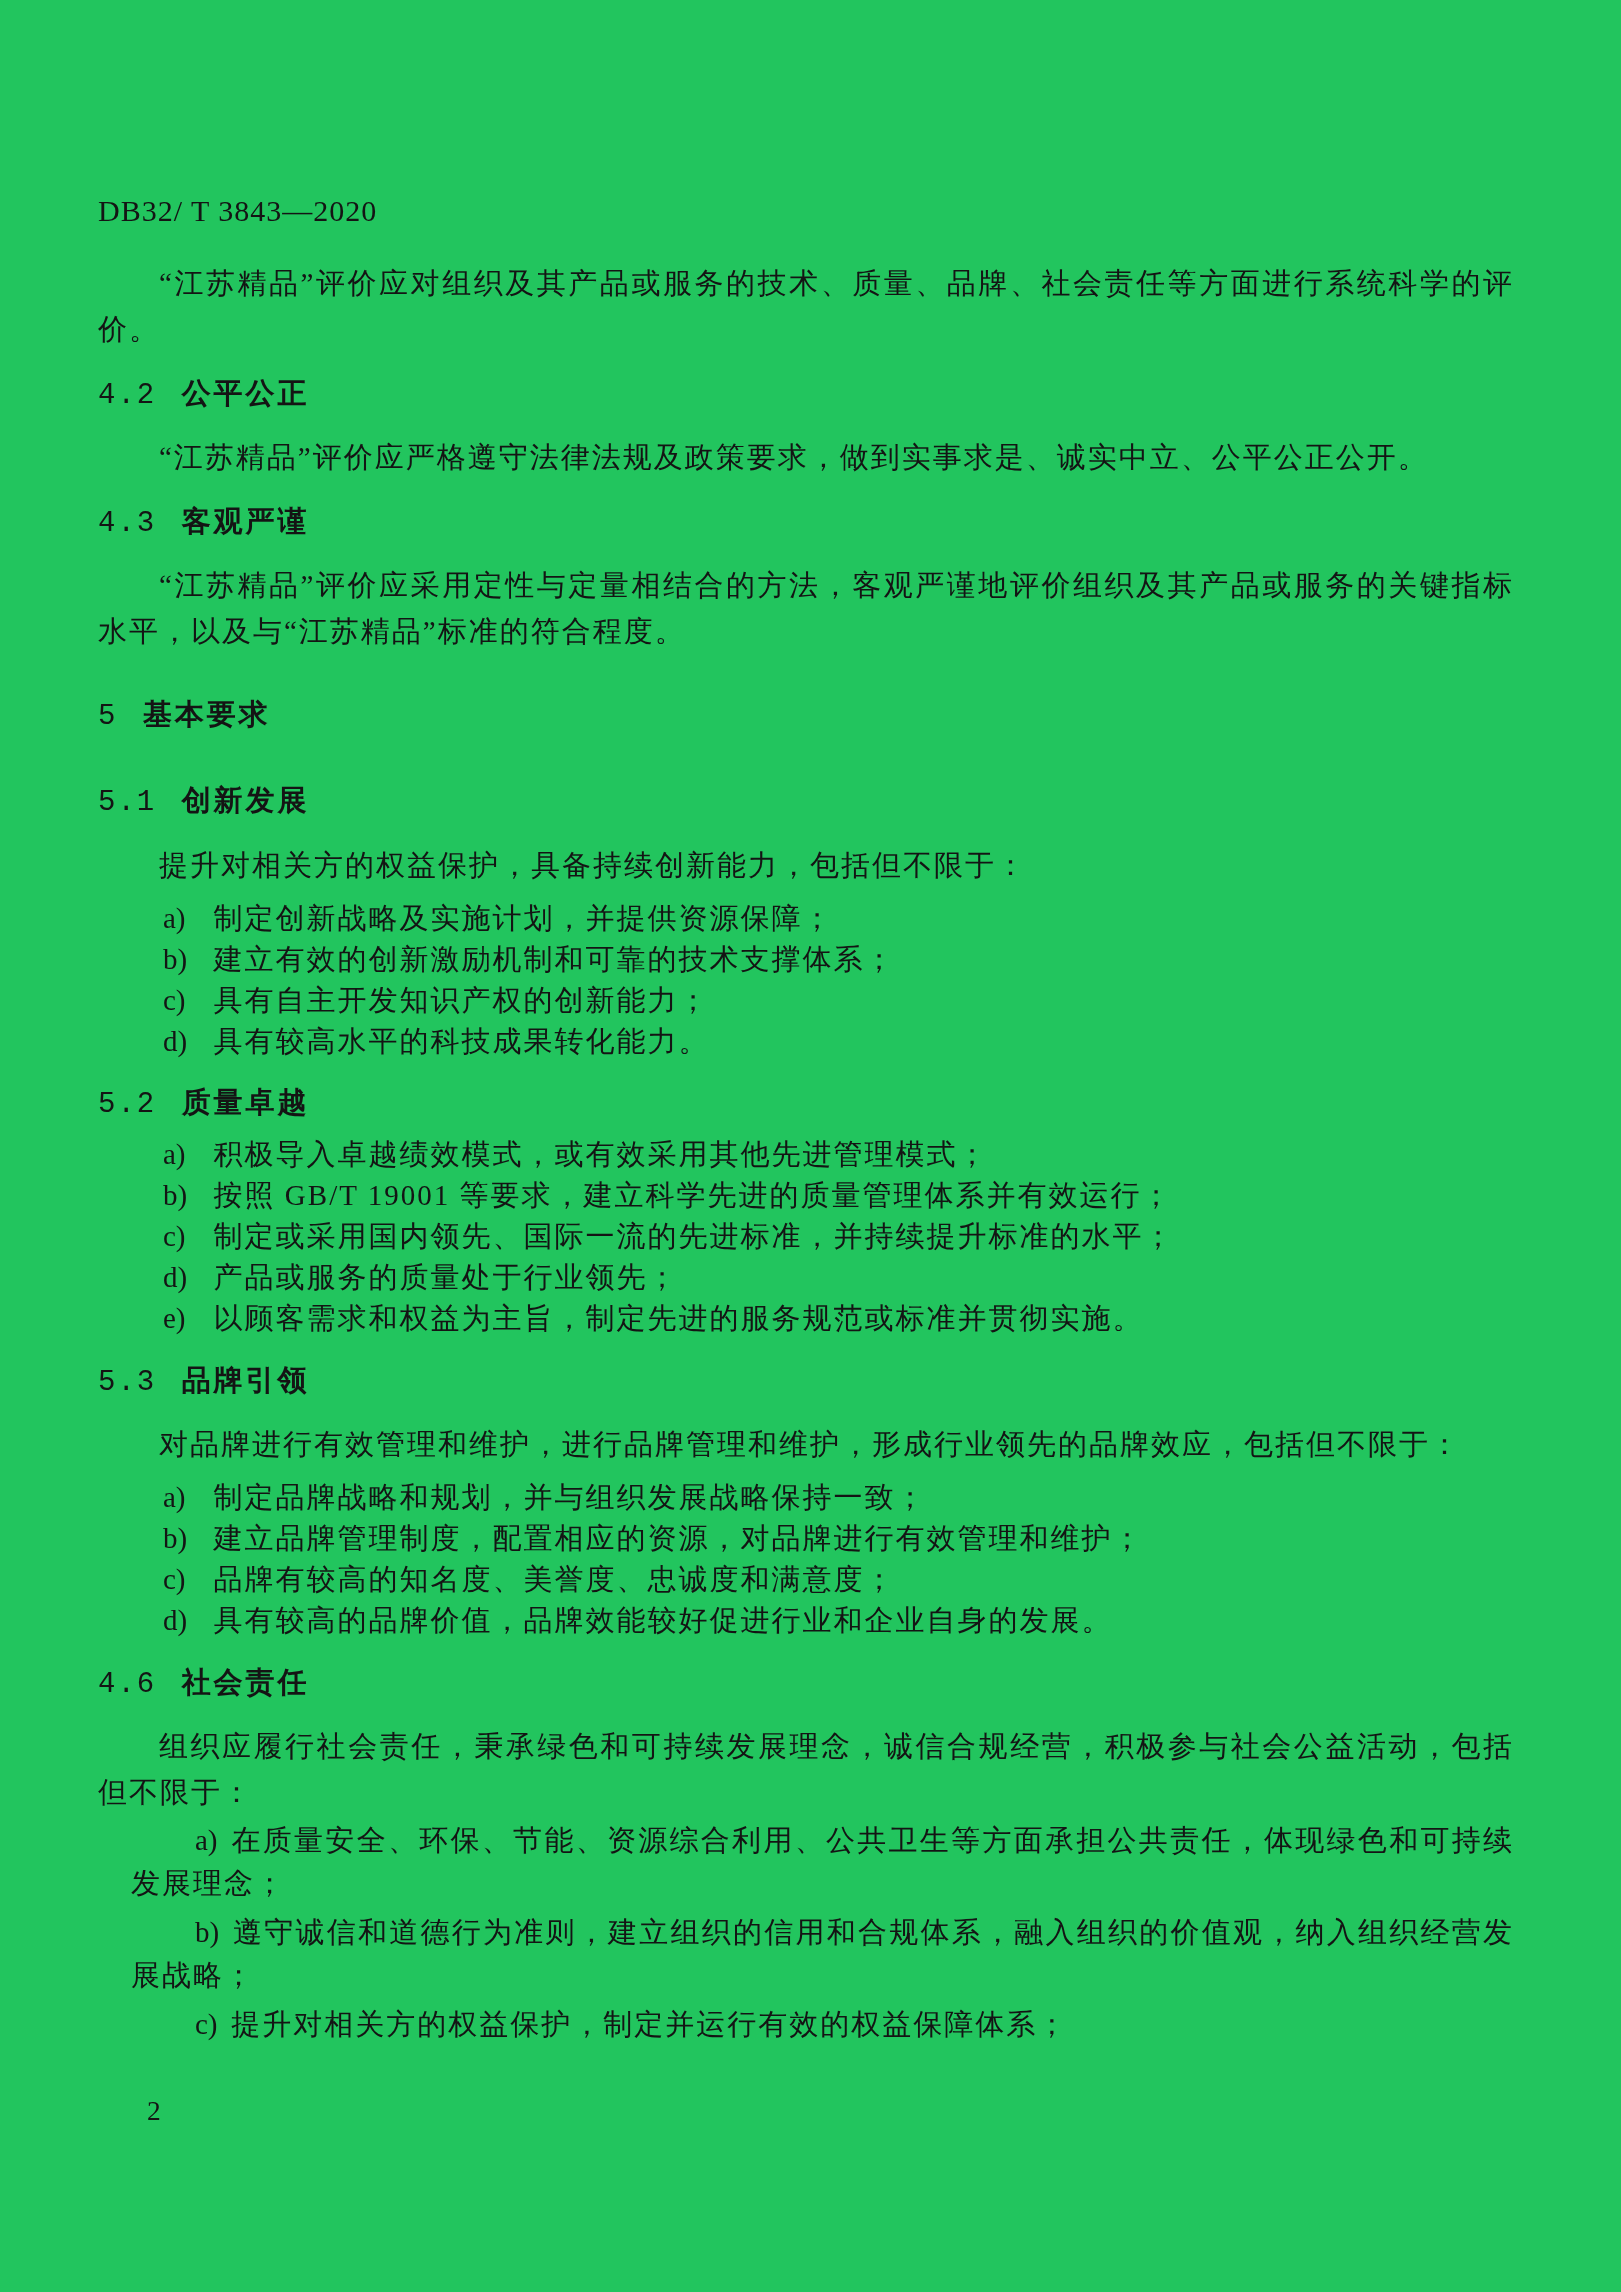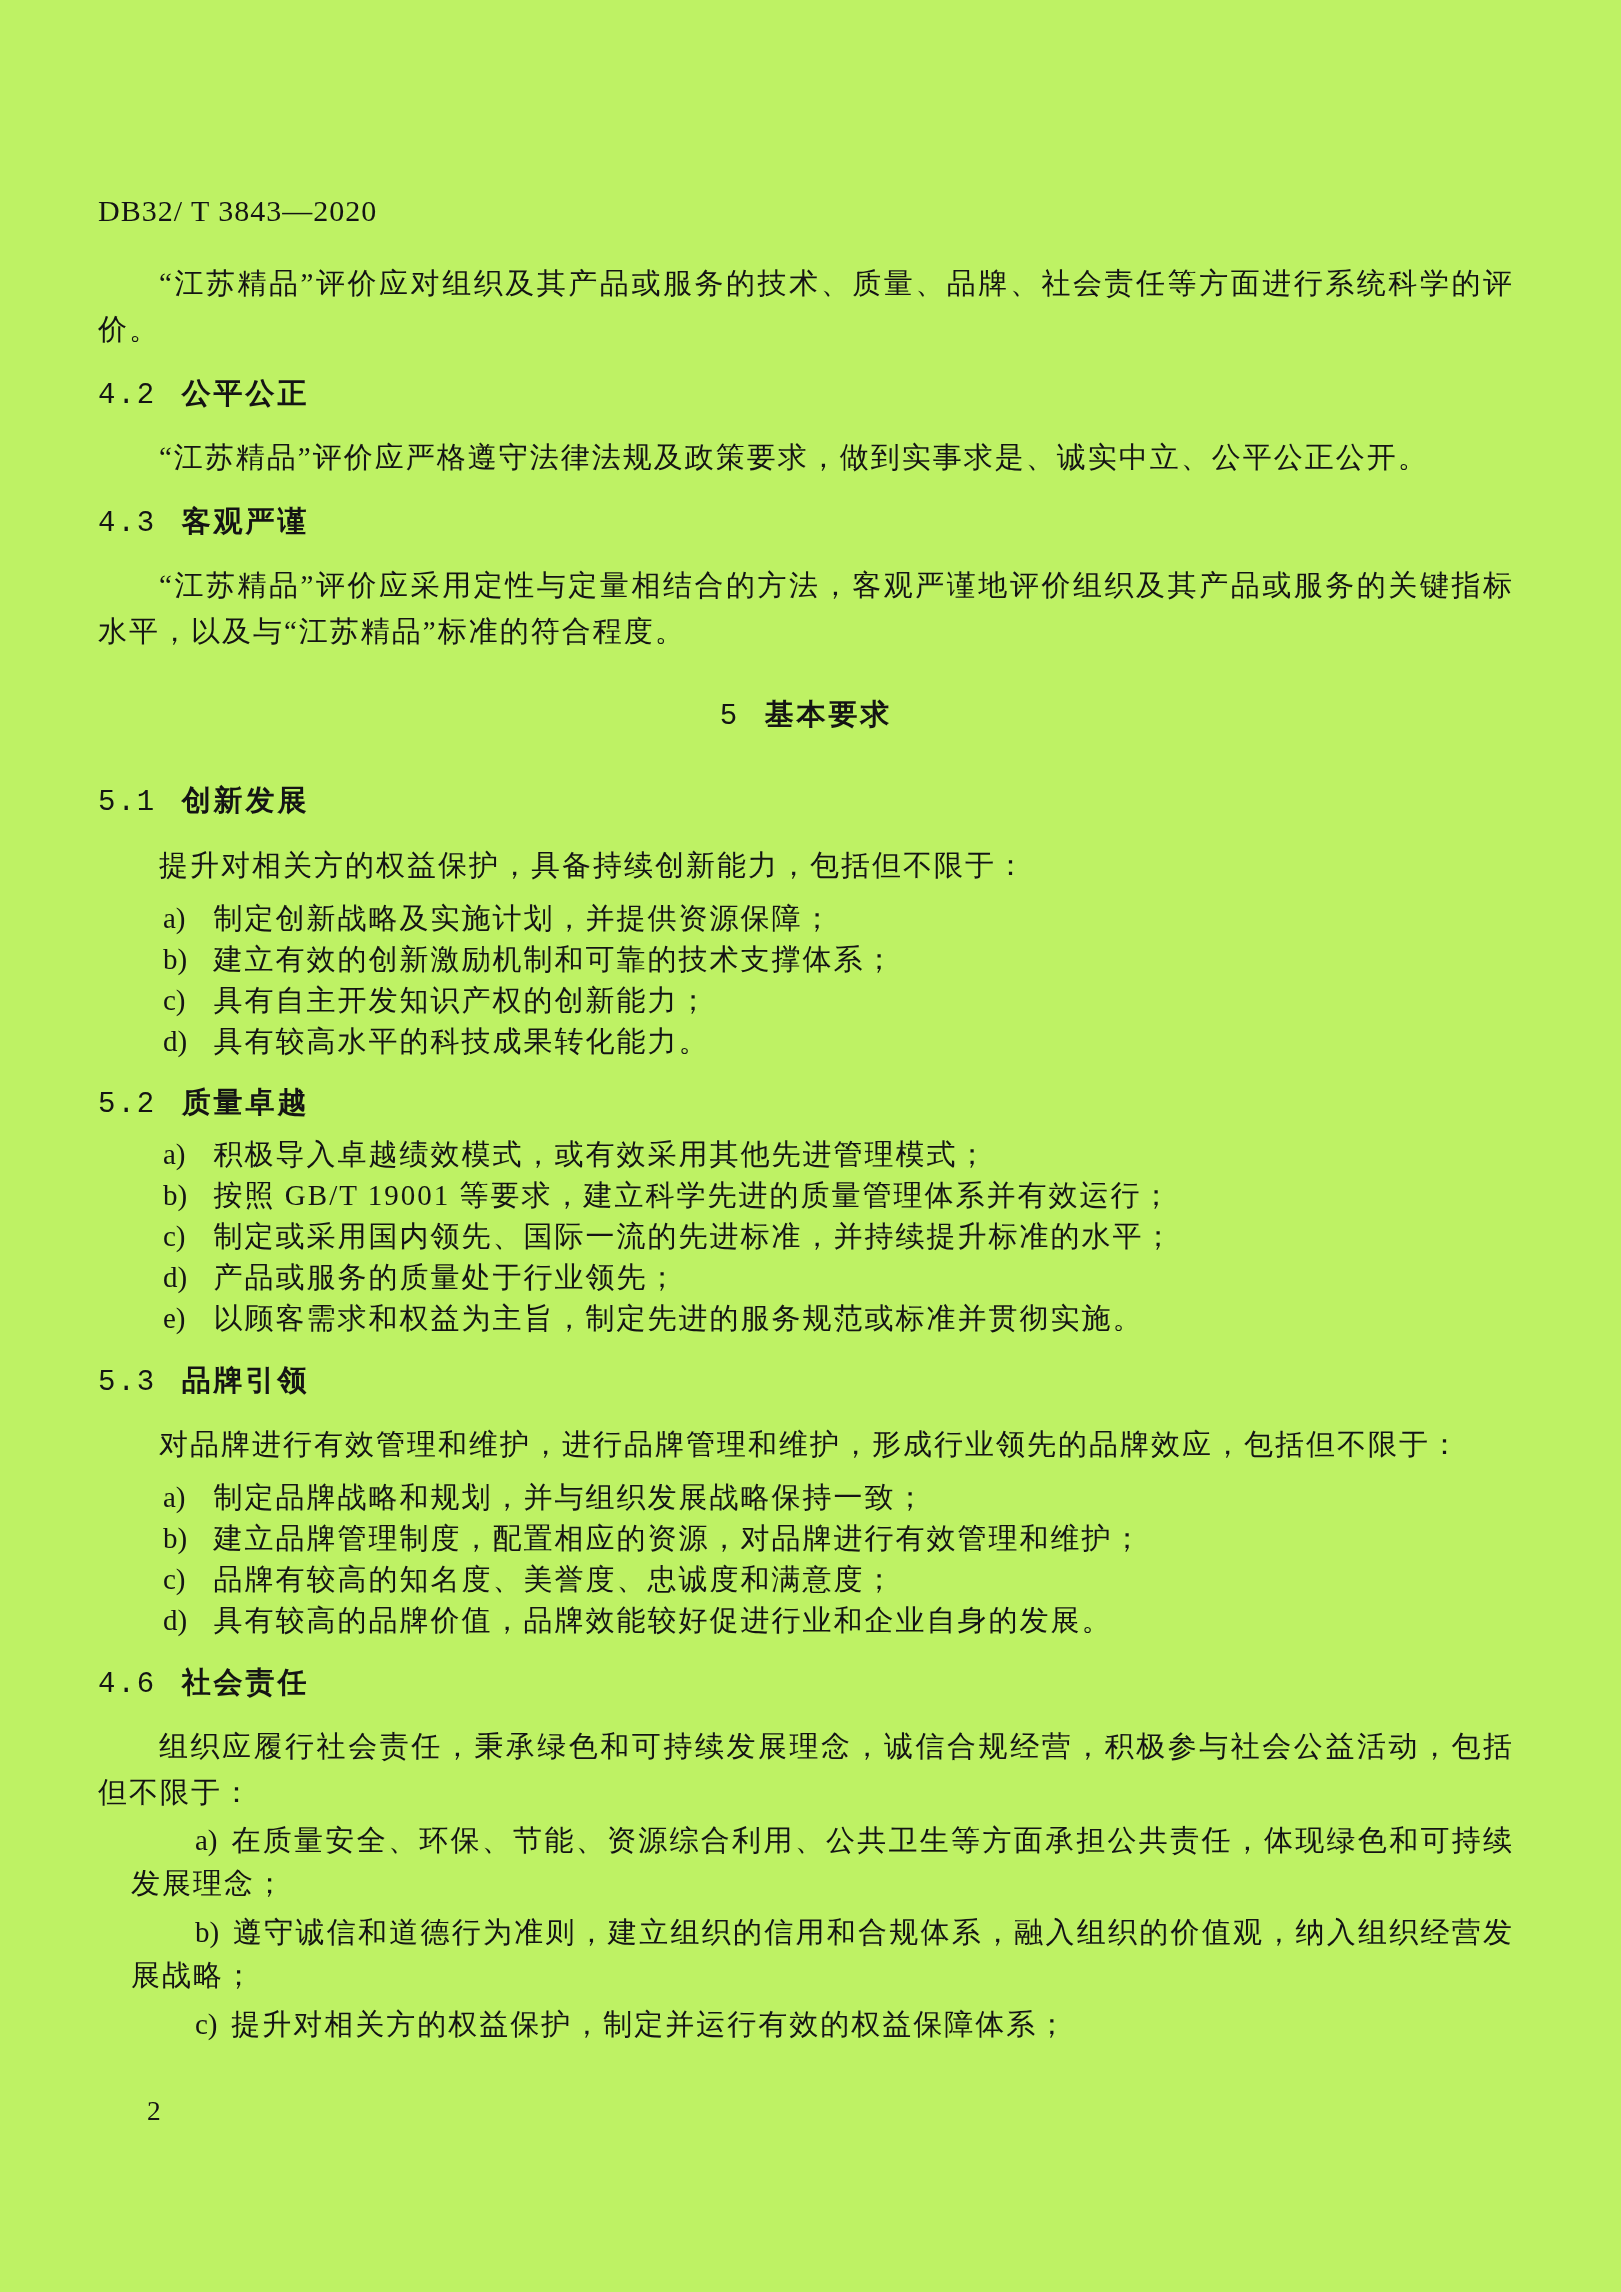--- a/index.html
+++ b/index.html
@@ -1,20 +1,20 @@
 <!DOCTYPE html>
 <html><head>
 <meta charset="utf-8">
 <style>
   html, body { margin: 0; padding: 0; background: #ffffff; }
   .page {
     position: relative;
     width: 1621px;
     height: 2293px;
-    background: #bef264;
+    background: #22c55e;
     box-sizing: border-box;
     padding: 194px 107px 0 98px;
     color: #141414;
     font-family: "Liberation Serif", "DejaVu Serif", serif;
     font-size: 29px;
     letter-spacing: 2px;
     overflow: hidden;
   }
   .doc-header {
     font-size: 30px;
@@ -27,21 +27,21 @@
     line-height: 46px;
     text-align: justify;
   }
   .para.indent { text-indent: 61px; }
   .mt-intro { margin-top: 33px; }
   .heading {
     margin-top: 21.6px;
     line-height: 39px;
     white-space: nowrap;
   }
-  .heading.big-gap { margin-top: 41px; text-align: center; }
+  .heading.big-gap { margin-top: 41px; }
   .heading.mid-gap { margin-top: 45px; }
   .h-num {
     font-family: Liberation Mono, monospace;
     margin-right: 25.5px;
   }
   .h-title {
     font-family: "Liberation Sans", "DejaVu Sans", sans-serif;
     font-weight: bold;
     letter-spacing: 2.9px;
   }

